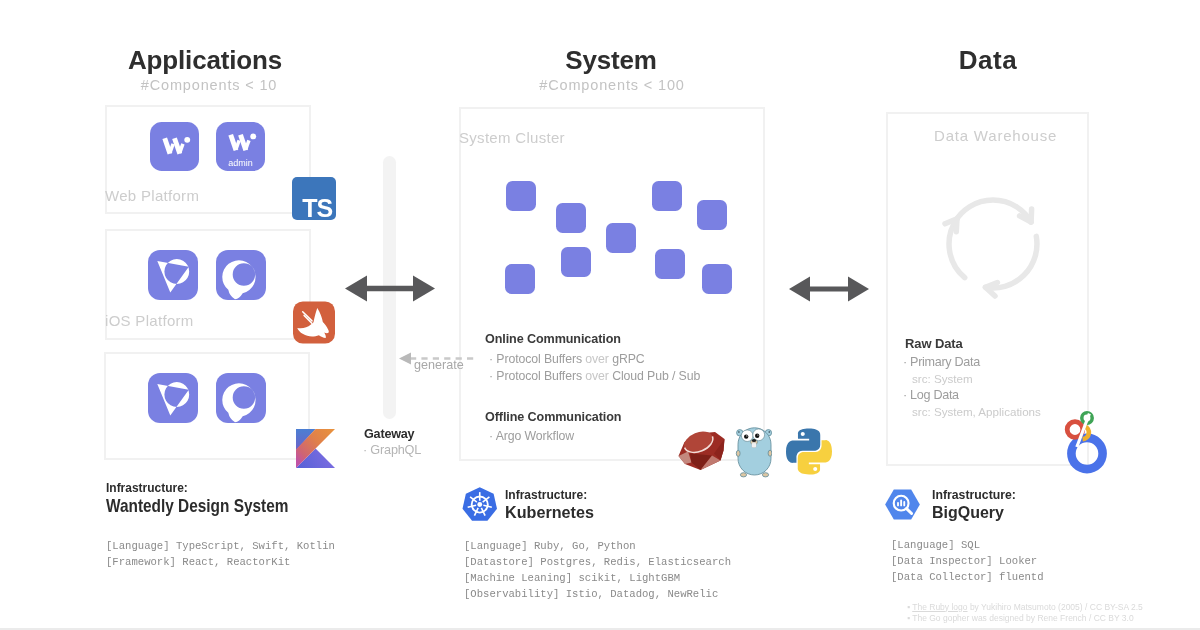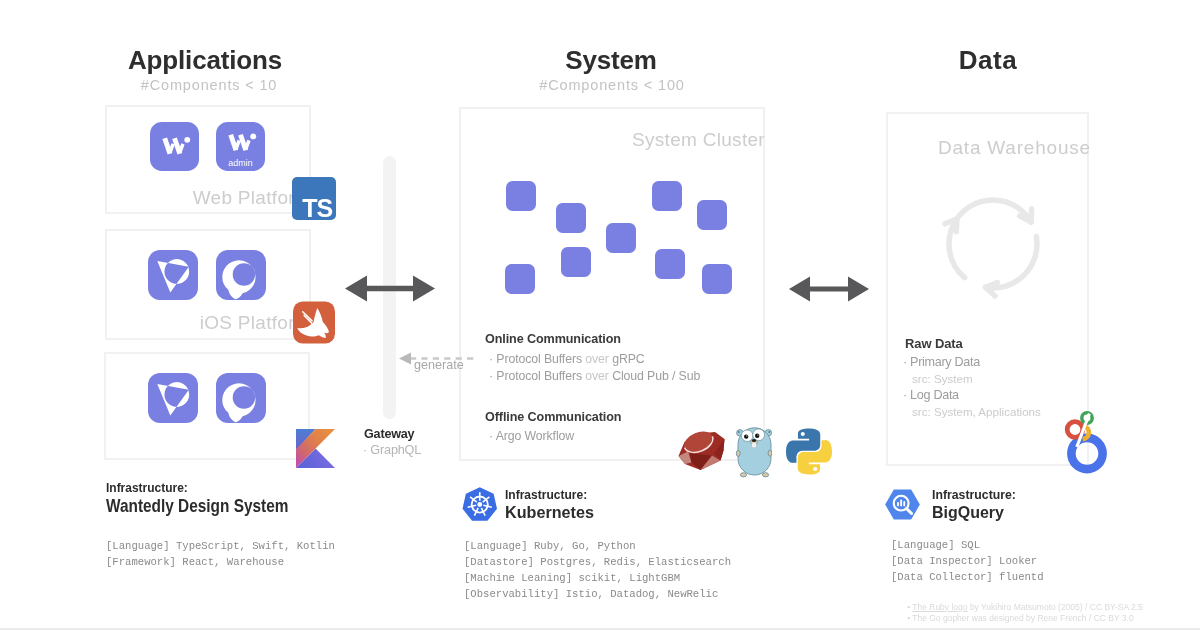--- a/index.html
+++ b/index.html
@@ -2,21 +2,21 @@
 <html><head>
 <meta charset="utf-8">
 <style>
   html,body{margin:0;padding:0;}
   #stage{position:relative;width:1200px;height:630px;background:#fff;overflow:hidden;
     font-family:"Liberation Sans",sans-serif;}
   .abs{position:absolute;}
   .hdr{position:absolute;font-weight:bold;color:#2e2e2e;font-size:26px;text-align:center;letter-spacing:-0.15px;}
   .sub{position:absolute;color:#c3c3c3;font-size:14.5px;text-align:center;letter-spacing:0.85px;}
   .pbox{position:absolute;border:2px solid #f1f1f1;background:#fff;}
-  .plabel{position:absolute;color:#cdcdcd;font-size:19px;text-align:right;letter-spacing:0.3px;}
+  .plabel{position:absolute;color:#cdcdcd;font-size:15px;text-align:left;letter-spacing:0.3px;}
   .sq{position:absolute;width:29.5px;height:29.5px;border-radius:6.5px;background:#7a80e2;}
   .bt{position:absolute;font-size:12.6px;font-weight:bold;color:#3a3a3a;letter-spacing:-0.1px;}
   .gr{position:absolute;font-size:13px;color:#9d9d9d;}
   .lgr{color:#c7c7c7;}
   .mono{position:absolute;font-family:"Liberation Mono",monospace;font-size:10.6px;color:#8a8a8a;line-height:16px;white-space:pre;}
   .inflabel{position:absolute;font-size:12.6px;font-weight:bold;color:#2c2c2c;transform-origin:0 0;}
   .infname{position:absolute;font-size:19px;font-weight:bold;color:#2c2c2c;transform-origin:0 0;}
   .fn{position:absolute;font-size:8.5px;color:#dadada;}
 </style>
 </head>
@@ -104,40 +104,40 @@
   <div class="sq" style="left:655px;top:249px;"></div>
   <div class="sq" style="left:702px;top:264px;"></div>
 
   <div class="bt" style="left:485px;top:332px;">Online Communication</div>
   <div class="gr" style="left:489px;top:352px;font-size:12.3px;letter-spacing:-0.1px;">· Protocol Buffers <span class="lgr">over</span> gRPC</div>
   <div class="gr" style="left:489px;top:369px;font-size:12.3px;letter-spacing:-0.1px;">· Protocol Buffers <span class="lgr">over</span> Cloud Pub / Sub</div>
   <div class="bt" style="left:485px;top:410px;">Offline Communication</div>
   <div class="gr" style="left:489px;top:429px;font-size:12.3px;letter-spacing:-0.1px;">· Argo Workflow</div>
 
   <div class="pbox" style="left:886px;top:112px;width:199px;height:350px;"></div>
-  <div class="plabel" style="left:886px;top:137px;width:205px;letter-spacing:0.8px;">Data Warehouse</div>
+  <div class="plabel" style="left:886px;top:127px;width:205px;letter-spacing:0.8px;padding-left:48px;">Data Warehouse</div>
 
   <svg class="abs" style="left:938px;top:189px;" width="110" height="110" viewBox="0 0 110 110" fill="none" stroke="#e8e8e8" stroke-width="5.5" stroke-linecap="round">
     <path d="M16.9,33.0 A44,44 0 0 1 93.1,33.0"></path>
     <path d="M98.3,47.4 A44,44 0 0 1 47.4,98.3"></path>
     <path d="M26.7,88.7 A44,44 0 0 1 19.0,29.8"></path>
     <path d="M93.6,20.0 L93.1,33.0 L81.6,26.9" stroke-linejoin="round"></path>
     <path d="M57.0,107.0 L47.4,98.3 L59.4,93.5" stroke-linejoin="round"></path>
     <path d="M7.0,34.8 L19.0,29.8 L18.3,42.7" stroke-linejoin="round"></path>
   </svg>
   <div class="bt" style="left:905px;top:336px;font-size:13px;">Raw Data</div>
   <div class="gr" style="left:903px;top:355px;font-size:12.6px;letter-spacing:-0.3px;">· Primary Data</div>
   <div class="gr" style="left:912px;top:372px;font-size:11.6px;color:#cbcbcb;">src: System</div>
   <div class="gr" style="left:903px;top:388px;font-size:12.6px;letter-spacing:-0.3px;text-align:right;">· Log Data</div>
   <div class="gr" style="left:912px;top:405px;font-size:11.6px;color:#cbcbcb;">src: System, Applications</div>
 
   <div class="inflabel" style="left:106px;top:480.5px;transform:scaleX(0.95);">Infrastructure:</div>
   <div class="infname" style="left:106px;top:495px;transform:scaleX(0.81);">Wantedly Design System</div>
   <div class="mono" style="left:106px;top:538px;">[Language] TypeScript, Swift, Kotlin
-[Framework] React, Warehouse</div>
+[Framework] React, ReactorKit</div>
 
   <div class="inflabel" style="left:505px;top:487.5px;transform:scaleX(0.955);">Infrastructure:</div>
   <div class="infname" style="left:505px;top:504px;font-size:16px;transform:scaleX(1.01);">Kubernetes</div>
   <div class="mono" style="left:464px;top:538px;">[Language] Ruby, Go, Python
 [Datastore] Postgres, Redis, Elasticsearch
 [Machine Leaning] scikit, LightGBM
 [Observability] Istio, Datadog, NewRelic</div>
 
   <div class="inflabel" style="left:932px;top:488px;transform:scaleX(0.975);">Infrastructure:</div>
   <div class="infname" style="left:932px;top:503px;font-size:17px;transform:scaleX(0.94);">BigQuery</div>

